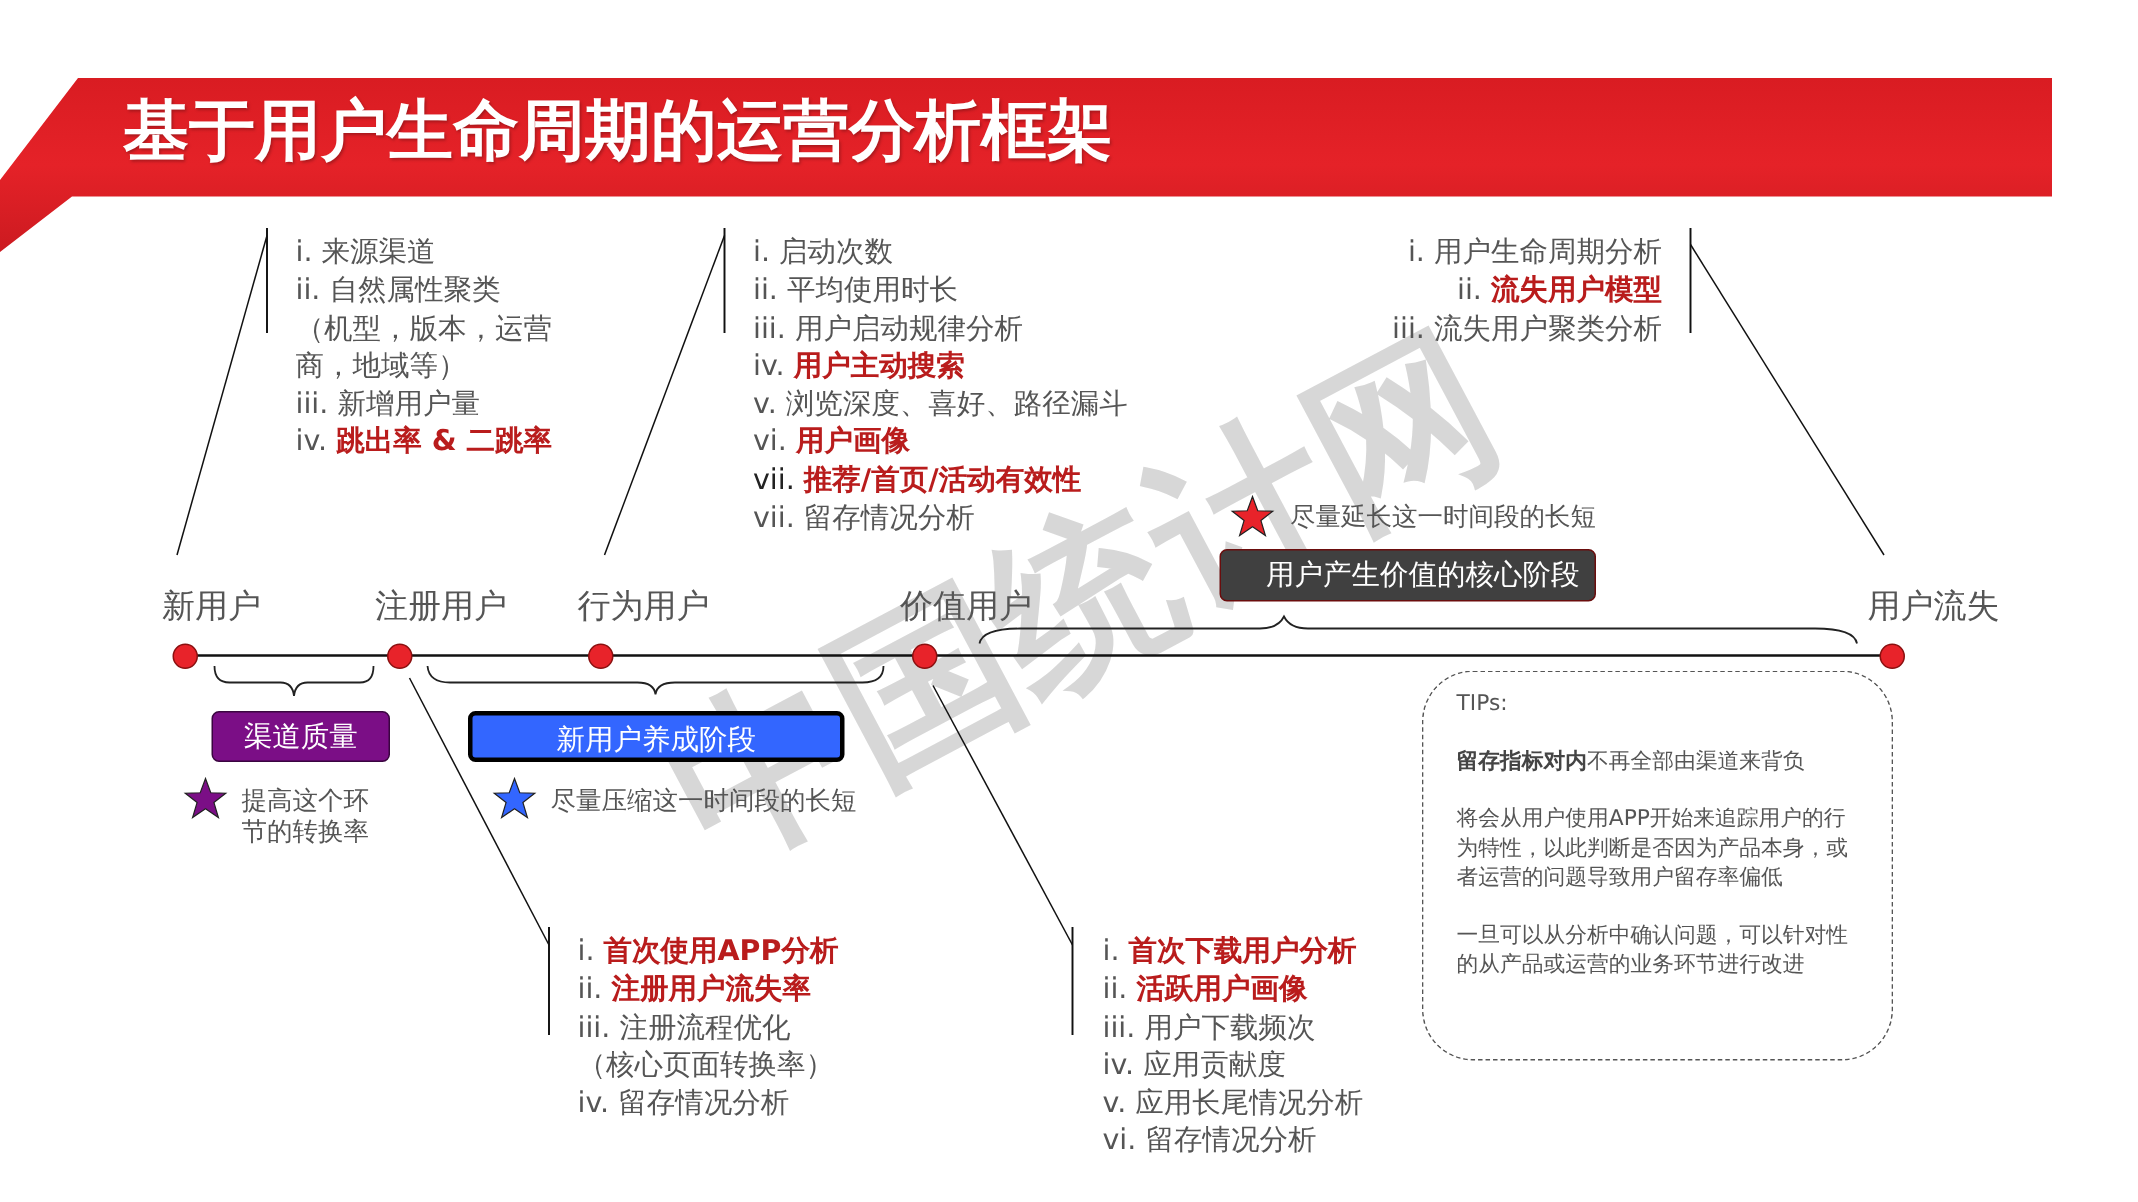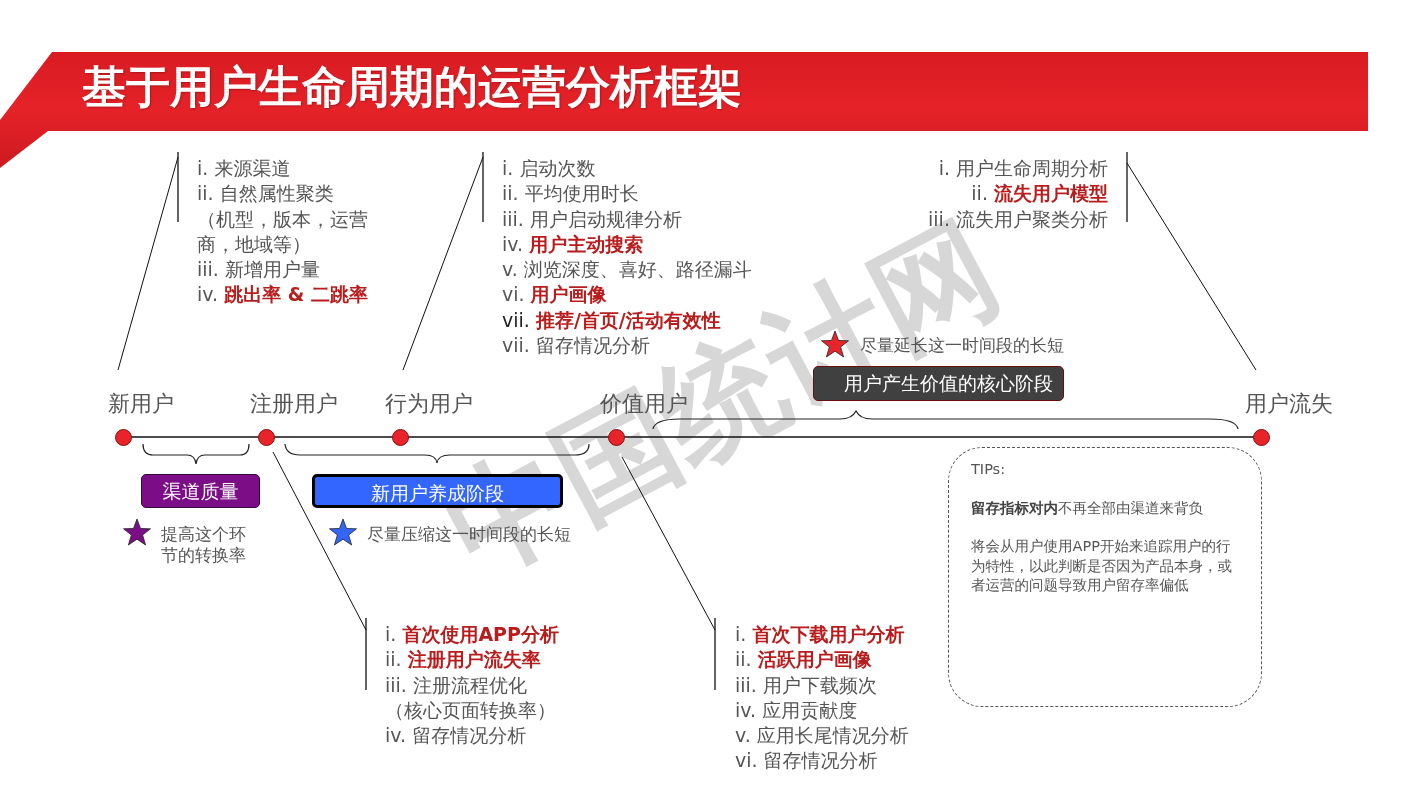--- a/index.html
+++ b/index.html
@@ -158,13 +158,14 @@
 <svg class="star" style="left:820px;top:330px;" width="30" height="29" viewBox="0 0 30 29">
   <polygon points="15,1 18.5,10.5 28.5,10.8 20.6,17 23.6,27 15,21.2 6.4,27 9.4,17 1.5,10.8 11.5,10.5" fill="#e8232a" stroke="#222" stroke-width="0.8"></polygon>
 </svg>
 <div class="note" style="left:860px;top:335px;">尽量延长这一时间段的长短</div>
 <div class="phase" style="left:813px;top:366px;width:251px;height:35px;background:#404040;border:1px solid #6a0d0d;padding-left:20px;">用户产生价值的核心阶段</div>
 
 <div class="tips">
   <p>TIPs:</p>
   <p><b>留存指标对内</b><span>不再全部由渠道来背负</span></p>
   <p>将会从用户使用APP开始来追踪用户的行为特性，以此判断是否因为产品本身，或者运营的问题导致用户留存率偏低</p>
+  <p>一旦可以从分析中确认问题，可以针对性的从产品或运营的业务环节进行改进</p>
 </div>
 
 </body></html>

